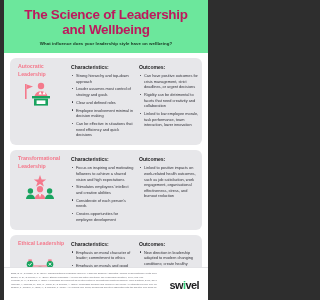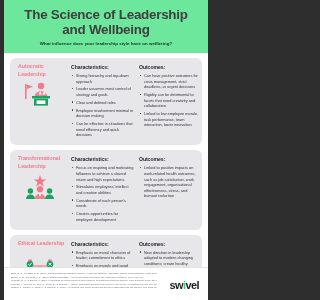--- a/index.html
+++ b/index.html
@@ -13,21 +13,21 @@
     position:absolute;left:4px;top:0;width:204px;height:300px;
     background:#ffffff;overflow:hidden;
   }
   
   .header{
     background:#6ce79c;width:204px;height:53px;
     display:flex;flex-direction:column;align-items:center;justify-content:center;
     box-sizing:border-box;padding:4px 10px 5px;
   }
   .title{
-    font-size:13.4px;font-weight:bold;color:#404040;line-height:1.12;
+    font-size:13.4px;font-weight:bold;color:#be185d;line-height:1.12;
     text-align:center;letter-spacing:-0.25px;margin:0;
   }
   .subtitle{
     font-size:4.4px;font-weight:bold;color:#17321f;text-align:center;
     margin-top:4px;letter-spacing:0.05px;
   }
   
   .cards{padding:5px 6px 0 6px;}
   .card{
     background:#e7e7ea;border-radius:6px;

